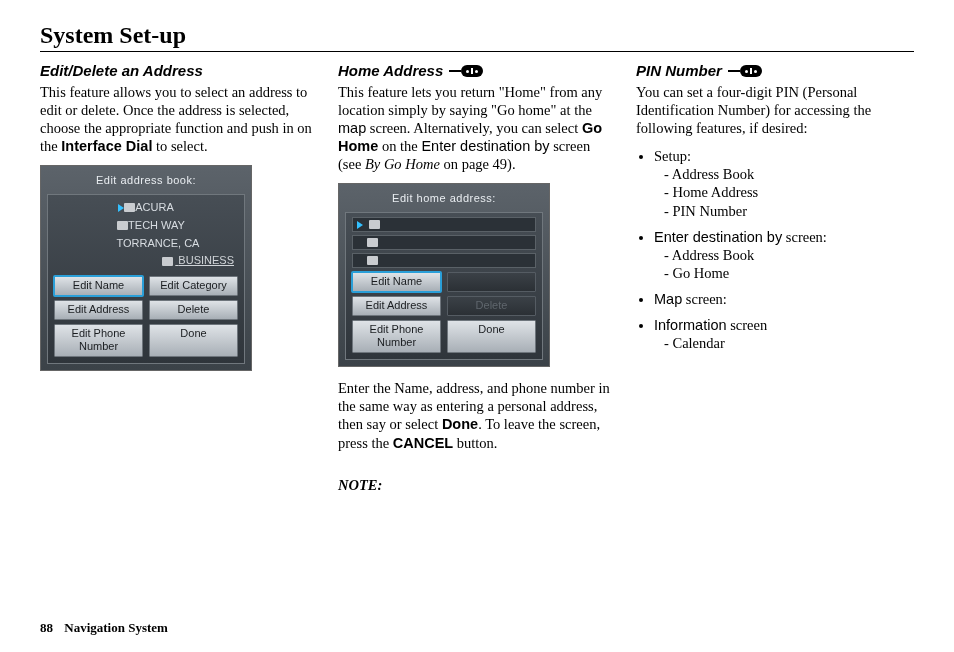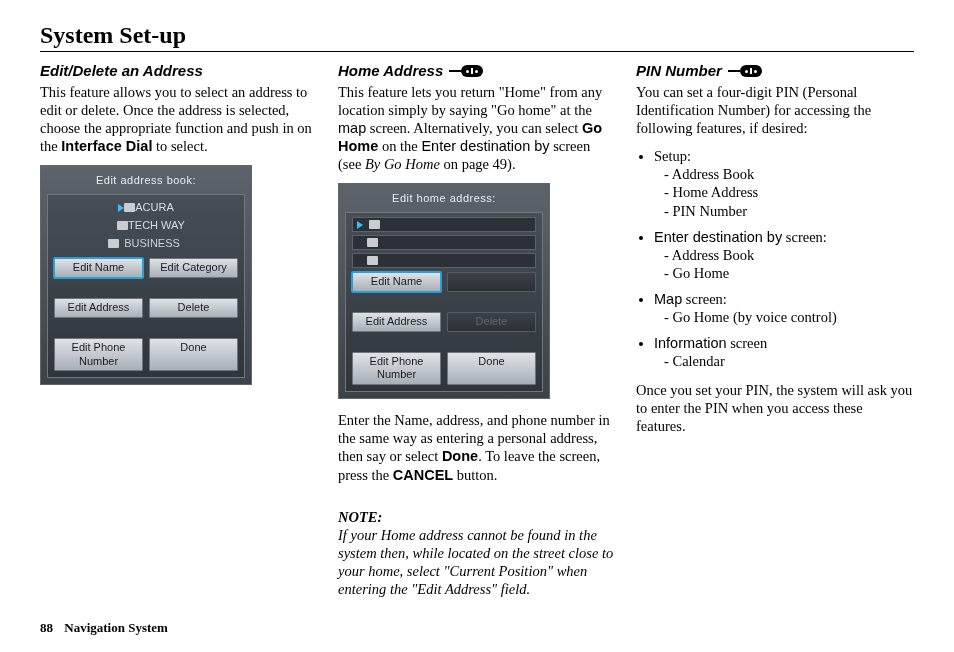--- a/index.html
+++ b/index.html
@@ -91,25 +91,25 @@
   }
   .mini-icon {
     width: 11px; height: 9px; background: #c9ccd0; border-radius: 1px;
     display: inline-block; flex-shrink: 0;
   }
   .play-icon {
     width: 0; height: 0; border-left: 6px solid #33c0ff;
     border-top: 4px solid transparent; border-bottom: 4px solid transparent;
     display: inline-block; flex-shrink: 0;
   }
-  .dev-right { text-align: center; color: #d0d4d8; padding: 2px 4px 4px 0; }
+  .dev-right { text-align: right; color: #d0d4d8; padding: 2px 4px 4px 0; text-decoration: underline; }
   .btn-grid {
     display: grid;
     grid-template-columns: 1fr 1fr;
-    gap: 20px 6px;
+    gap: 4px 6px;
     margin-top: 4px;
   }
   .dev-btn {
     background: linear-gradient(#dfe3e7, #a8afb6);
     color: #1a1d20;
     border: 1px solid #6e757c;
     border-radius: 1px;
     padding: 2px 4px;
     text-align: center;
     font-size: 11px;
@@ -160,20 +160,23 @@
       <div class="dev-body">
         <div class="dev-info">
           <span class="play-icon"></span>
           <span class="mini-icon"></span>
           <span>ACURA</span>
         </div>
         <div class="dev-info" style="padding-left:10px">
           <span class="mini-icon"></span>
           <span>TECH WAY</span>
         </div>
+        <div class="dev-info" style="padding-left:24px">
+          <span>TORRANCE, CA</span>
+        </div>
         <div class="dev-right">
           <span class="mini-icon" style="vertical-align:middle;margin-right:2px"></span>
           <span>BUSINESS</span>
         </div>
         <div class="btn-grid">
           <div class="dev-btn sel">Edit Name</div>
           <div class="dev-btn">Edit Category</div>
           <div class="dev-btn">Edit Address</div>
           <div class="dev-btn">Delete</div>
           <div class="dev-btn">Edit Phone Number</div>
@@ -221,21 +224,20 @@
           <div class="dev-btn">Done</div>
         </div>
       </div>
     </div>
 
     <p class="para">
       <span>Enter the Name, address, and phone number in the same way as entering a personal address, then say or select </span><span class="sans-bold">Done</span><span>. To leave the screen, press the </span><span class="sans-bold">CANCEL</span><span> button.</span>
     </p>
 
     <div class="note-head">NOTE:</div>
-    <p class="note-body">If your Home address cannot be found in the system then, while located on the street close to your home, select "Current Position" when entering the "Edit Address" field.</p>
   </div>
 
   <div class="col">
     <div class="section-head">
       <span>PIN Number</span>
       <span class="voice-icon">
         <span class="line"></span>
           <span class="pill">
             <span class="dot"></span>
             <span class="bar"></span>
@@ -256,33 +258,29 @@
       </li>
       <li>
         <span class="sans">Enter destination by</span><span> screen:</span>
         <ul class="dash">
           <li>Address Book</li>
           <li>Go Home</li>
         </ul>
       </li>
       <li>
         <span class="sans">Map</span><span> screen:</span>
-        <ul class="dash">
-          <li>Go Home (by voice control)</li>
-        </ul>
       </li>
       <li>
         <span class="sans">Information</span><span> screen</span>
         <ul class="dash">
           <li>Calendar</li>
         </ul>
       </li>
     </ul>
 
-    <p class="para">Once you set your PIN, the system will ask you to enter the PIN when you access these features.</p>
   </div>
 
 </div>
 
 <div class="footer">
   <span class="pg">88</span>
   <span class="lbl">Navigation System</span>
 </div>
 
 </body></html>

